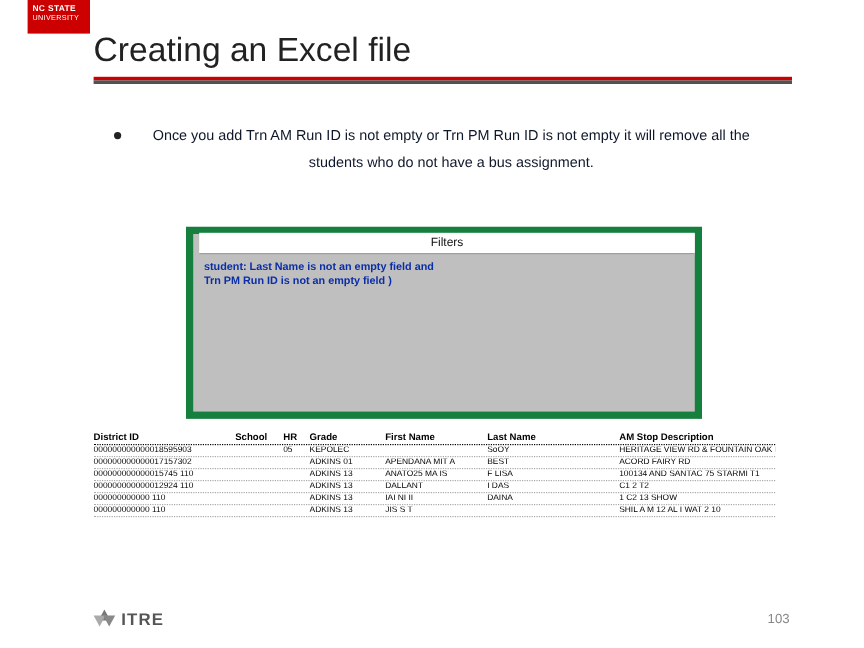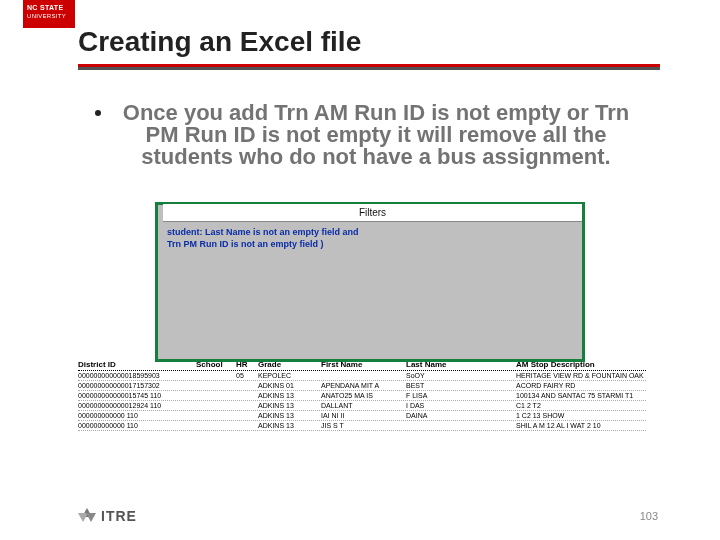--- a/index.html
+++ b/index.html
@@ -1,27 +1,27 @@
 <!DOCTYPE html>
 <html><head>
 <meta charset="utf-8">
 <style>
   * { box-sizing: border-box; margin: 0; padding: 0; }
   html, body { width: 720px; height: 540px; font-family: Arial, Helvetica, sans-serif; background: #fff; position: relative; overflow: hidden; }
   .ncstate-brick { position: absolute; top: 0; left: 23px; width: 52px; height: 28px; background: #c00; color: #fff; font-weight: bold; font-size: 7px; line-height: 8px; padding: 4px 4px; letter-spacing: 0.3px; }
   .ncstate-brick .l2 { font-weight: normal; font-size: 6px; }
   .title-wrap { position: absolute; top: 26px; left: 78px; right: 60px; }
-  .title { font-size: 28px; font-weight: bold; color: #222; padding-bottom: 4px; }
+  .title { font-size: 28px; font-weight: normal; color: #222; padding-bottom: 4px; }
   .rule-red { height: 3px; background: #c00; margin-top: 2px; }
   .rule-dark { height: 3px; background: #525252; }
   .bullet-block { position: absolute; top: 102px; left: 95px; right: 85px; }
   .bullet-row { display: flex; }
   .dot { width: 6px; height: 6px; background: #222; border-radius: 50%; margin-top: 8px; margin-right: 16px; flex-shrink: 0; }
-  .bullet-text { font-size: 22px; font-weight: bold; color: #737373; text-align: center; line-height: 22px; }
-  .shot { position: absolute; top: 202px; left: 155px; width: 430px; height: 160px; background: #bfbfbf; border: 3px solid #15803d; }
+  .bullet-text { font-size: 12px; font-weight: normal; color: #0f172a; text-align: center; line-height: 22px; }
+  .shot { position: absolute; top: 189px; left: 155px; width: 430px; height: 160px; background: #bfbfbf; border: 6px solid #15803d; }
   .filters-tab { position: absolute; top: -1px; left: 5px; right: 0; height: 18px; background: #fff; border-bottom: 1px solid #888; text-align: center; font-size: 10px; line-height: 17px; color: #111; }
   .filters-body { position: absolute; top: 17px; left: 5px; right: 5px; bottom: 5px; font-weight: bold; }
   .filter-text { position: absolute; top: 4px; left: 4px; font-size: 9px; color: #0a2da8; line-height: 12px; font-family: Arial, sans-serif; }
   .table-shot { position: absolute; top: 360px; left: 78px; width: 568px; }
   .thead { display: flex; font-size: 8px; font-weight: bold; color: #000; border-bottom: 1.5px dotted #000; padding-bottom: 1px; align-items: flex-end; }
   .th, .td { overflow: hidden; white-space: nowrap; }
   .c-did   { width: 118px; }
   .c-school{ width: 40px; }
   .c-hr    { width: 22px; }
   .c-grade { width: 48px; }

